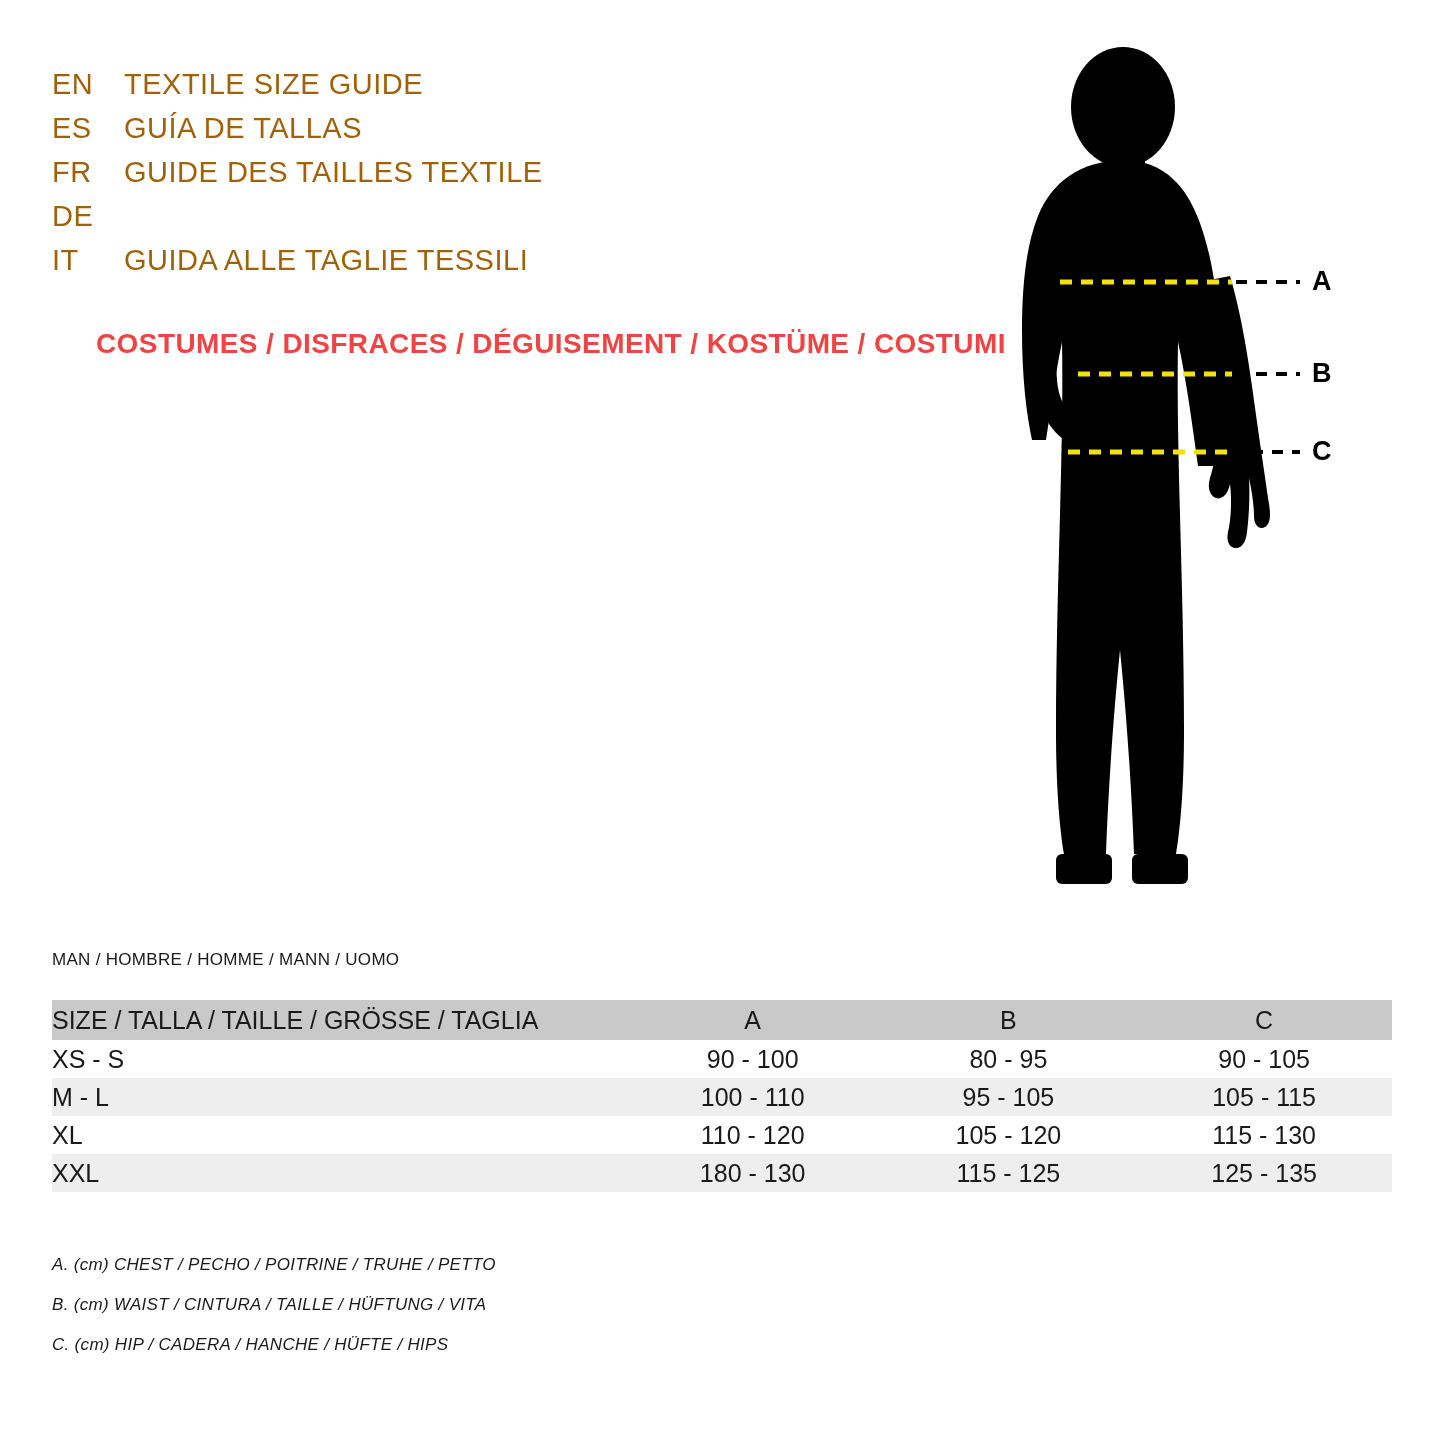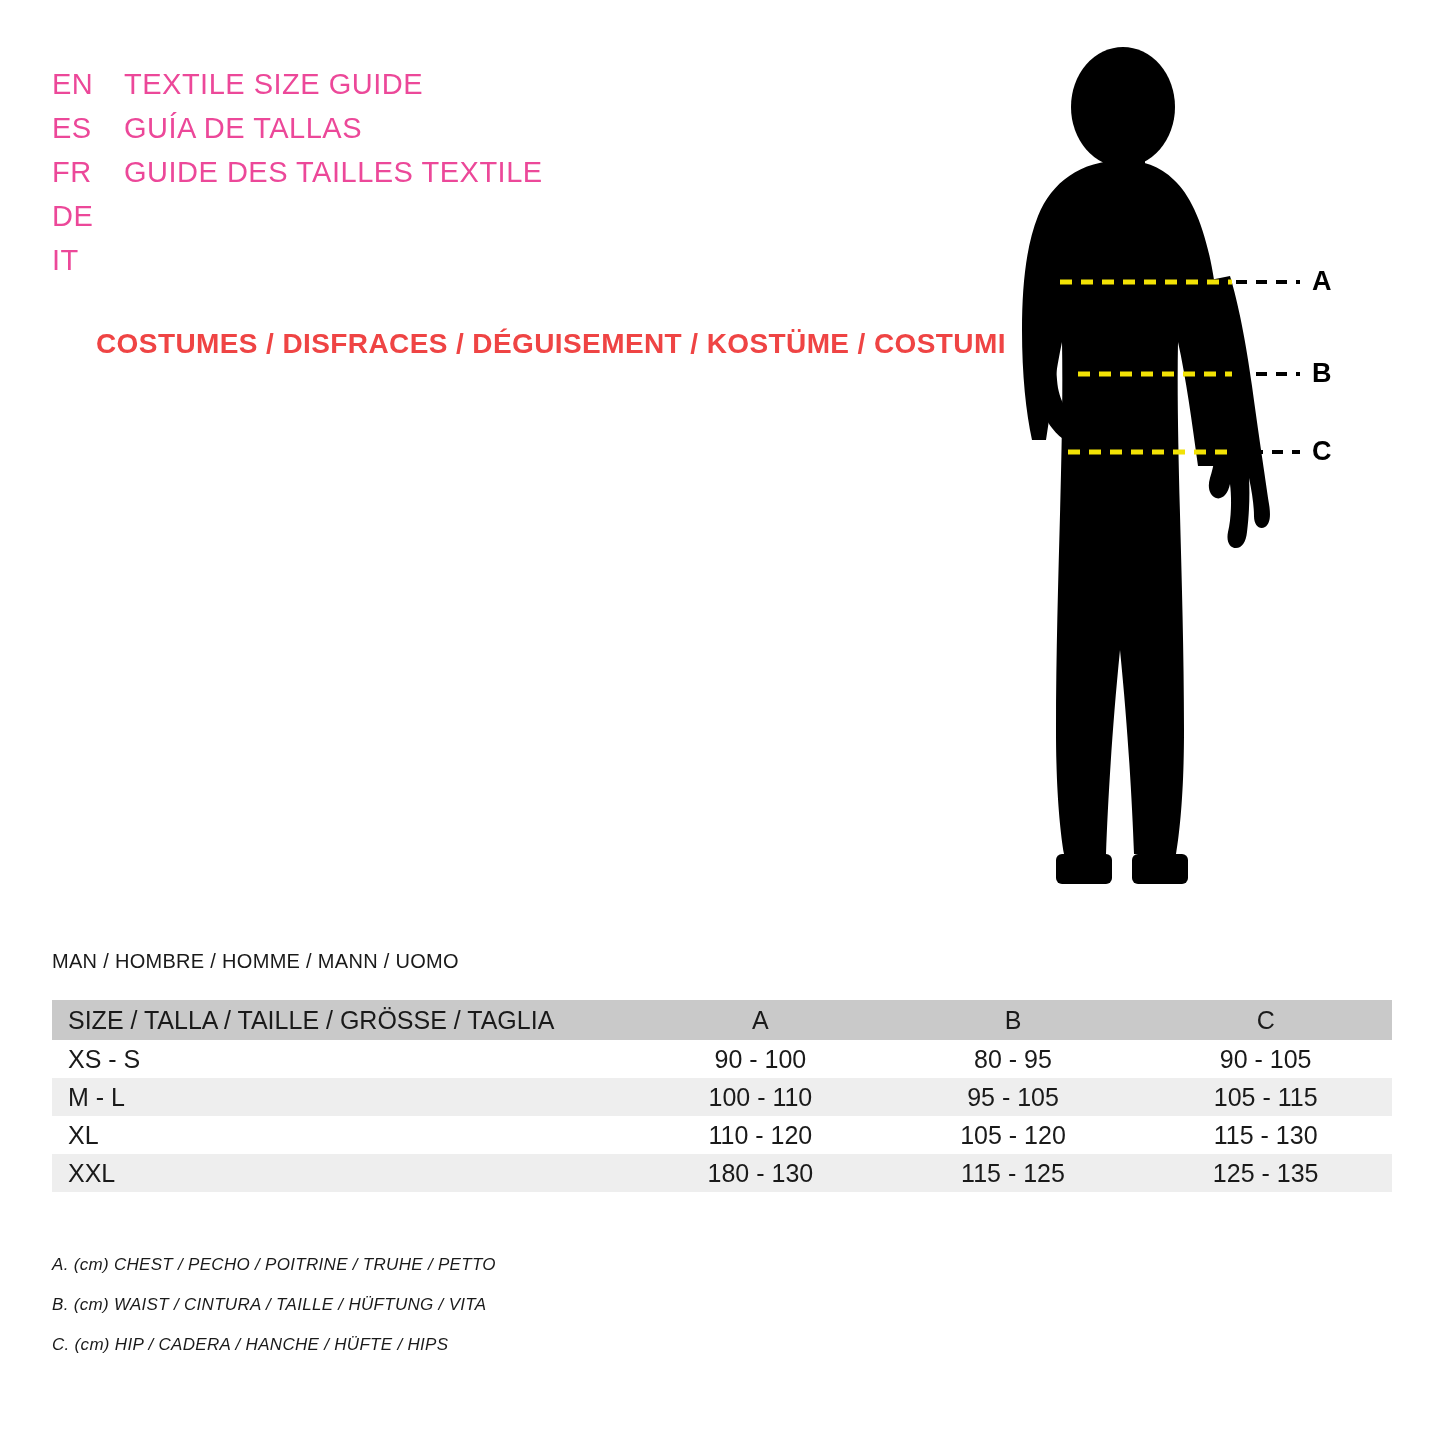--- a/index.html
+++ b/index.html
@@ -22,21 +22,21 @@
     left: 52px;
     top: 68px;
     width: 920px;
   }
   .lang-row {
     display: flex;
     align-items: baseline;
     height: 44px;
     font-size: 29px;
     letter-spacing: 0.5px;
-    color: #ec4899;
+    color: #a16207;
   }
   .lang-code {
     width: 72px;
     flex: 0 0 72px;
   }
   .lang-text {
     flex: 1 1 auto;
   }
   #costumes-line {
     position: absolute;
@@ -70,21 +70,21 @@
   }
   #label-A { left: 352px; top: 236px; }
   #label-B { left: 352px; top: 328px; }
   #label-C { left: 352px; top: 406px; }
 
   
   #section-title {
     position: absolute;
     left: 52px;
     top: 950px;
-    font-size: 20px;
+    font-size: 17px;
     letter-spacing: 0.3px;
     color: #1a1a1a;
   }
   #size-table {
     position: absolute;
     left: 52px;
     top: 1000px;
     width: 1340px;
     border-collapse: collapse;
     font-size: 25px;
@@ -98,21 +98,21 @@
     text-align: center;
     vertical-align: middle;
   }
   #size-table thead th {
     background: #c9c9c9;
     height: 40px;
   }
   #size-table th.col-first,
   #size-table td.col-first {
     text-align: left;
-    padding-left: 16px;
+    padding-left: 0;
     width: 560px;
   }
   #size-table tbody tr:nth-child(odd) td {
     background: #ffffff;
   }
   #size-table tbody tr:nth-child(even) td {
     background: #eeeeee;
   }
   .col-m { width: 250px; }
 
@@ -145,20 +145,21 @@
   </div>
   <div class="lang-row">
     <span class="lang-code">FR</span>
     <span class="lang-text">GUIDE DES TAILLES TEXTILE</span>
   </div>
   <div class="lang-row">
     <span class="lang-code">DE</span>
   </div>
   <div class="lang-row">
     <span class="lang-code">IT</span>
+    <span class="lang-text">GUIDA ALLE TAGLIE TESSILI</span>
   </div>
 </div>
 
 <div id="costumes-line">COSTUMES / DISFRACES / DÉGUISEMENT / KOSTÜME / COSTUMI</div>
 
 <div id="figure-wrap">
   <svg id="figure-svg" width="420" height="880" viewBox="0 0 420 880">
 
     <ellipse cx="163" cy="77" rx="52" ry="60" fill="#000000"></ellipse>
 

